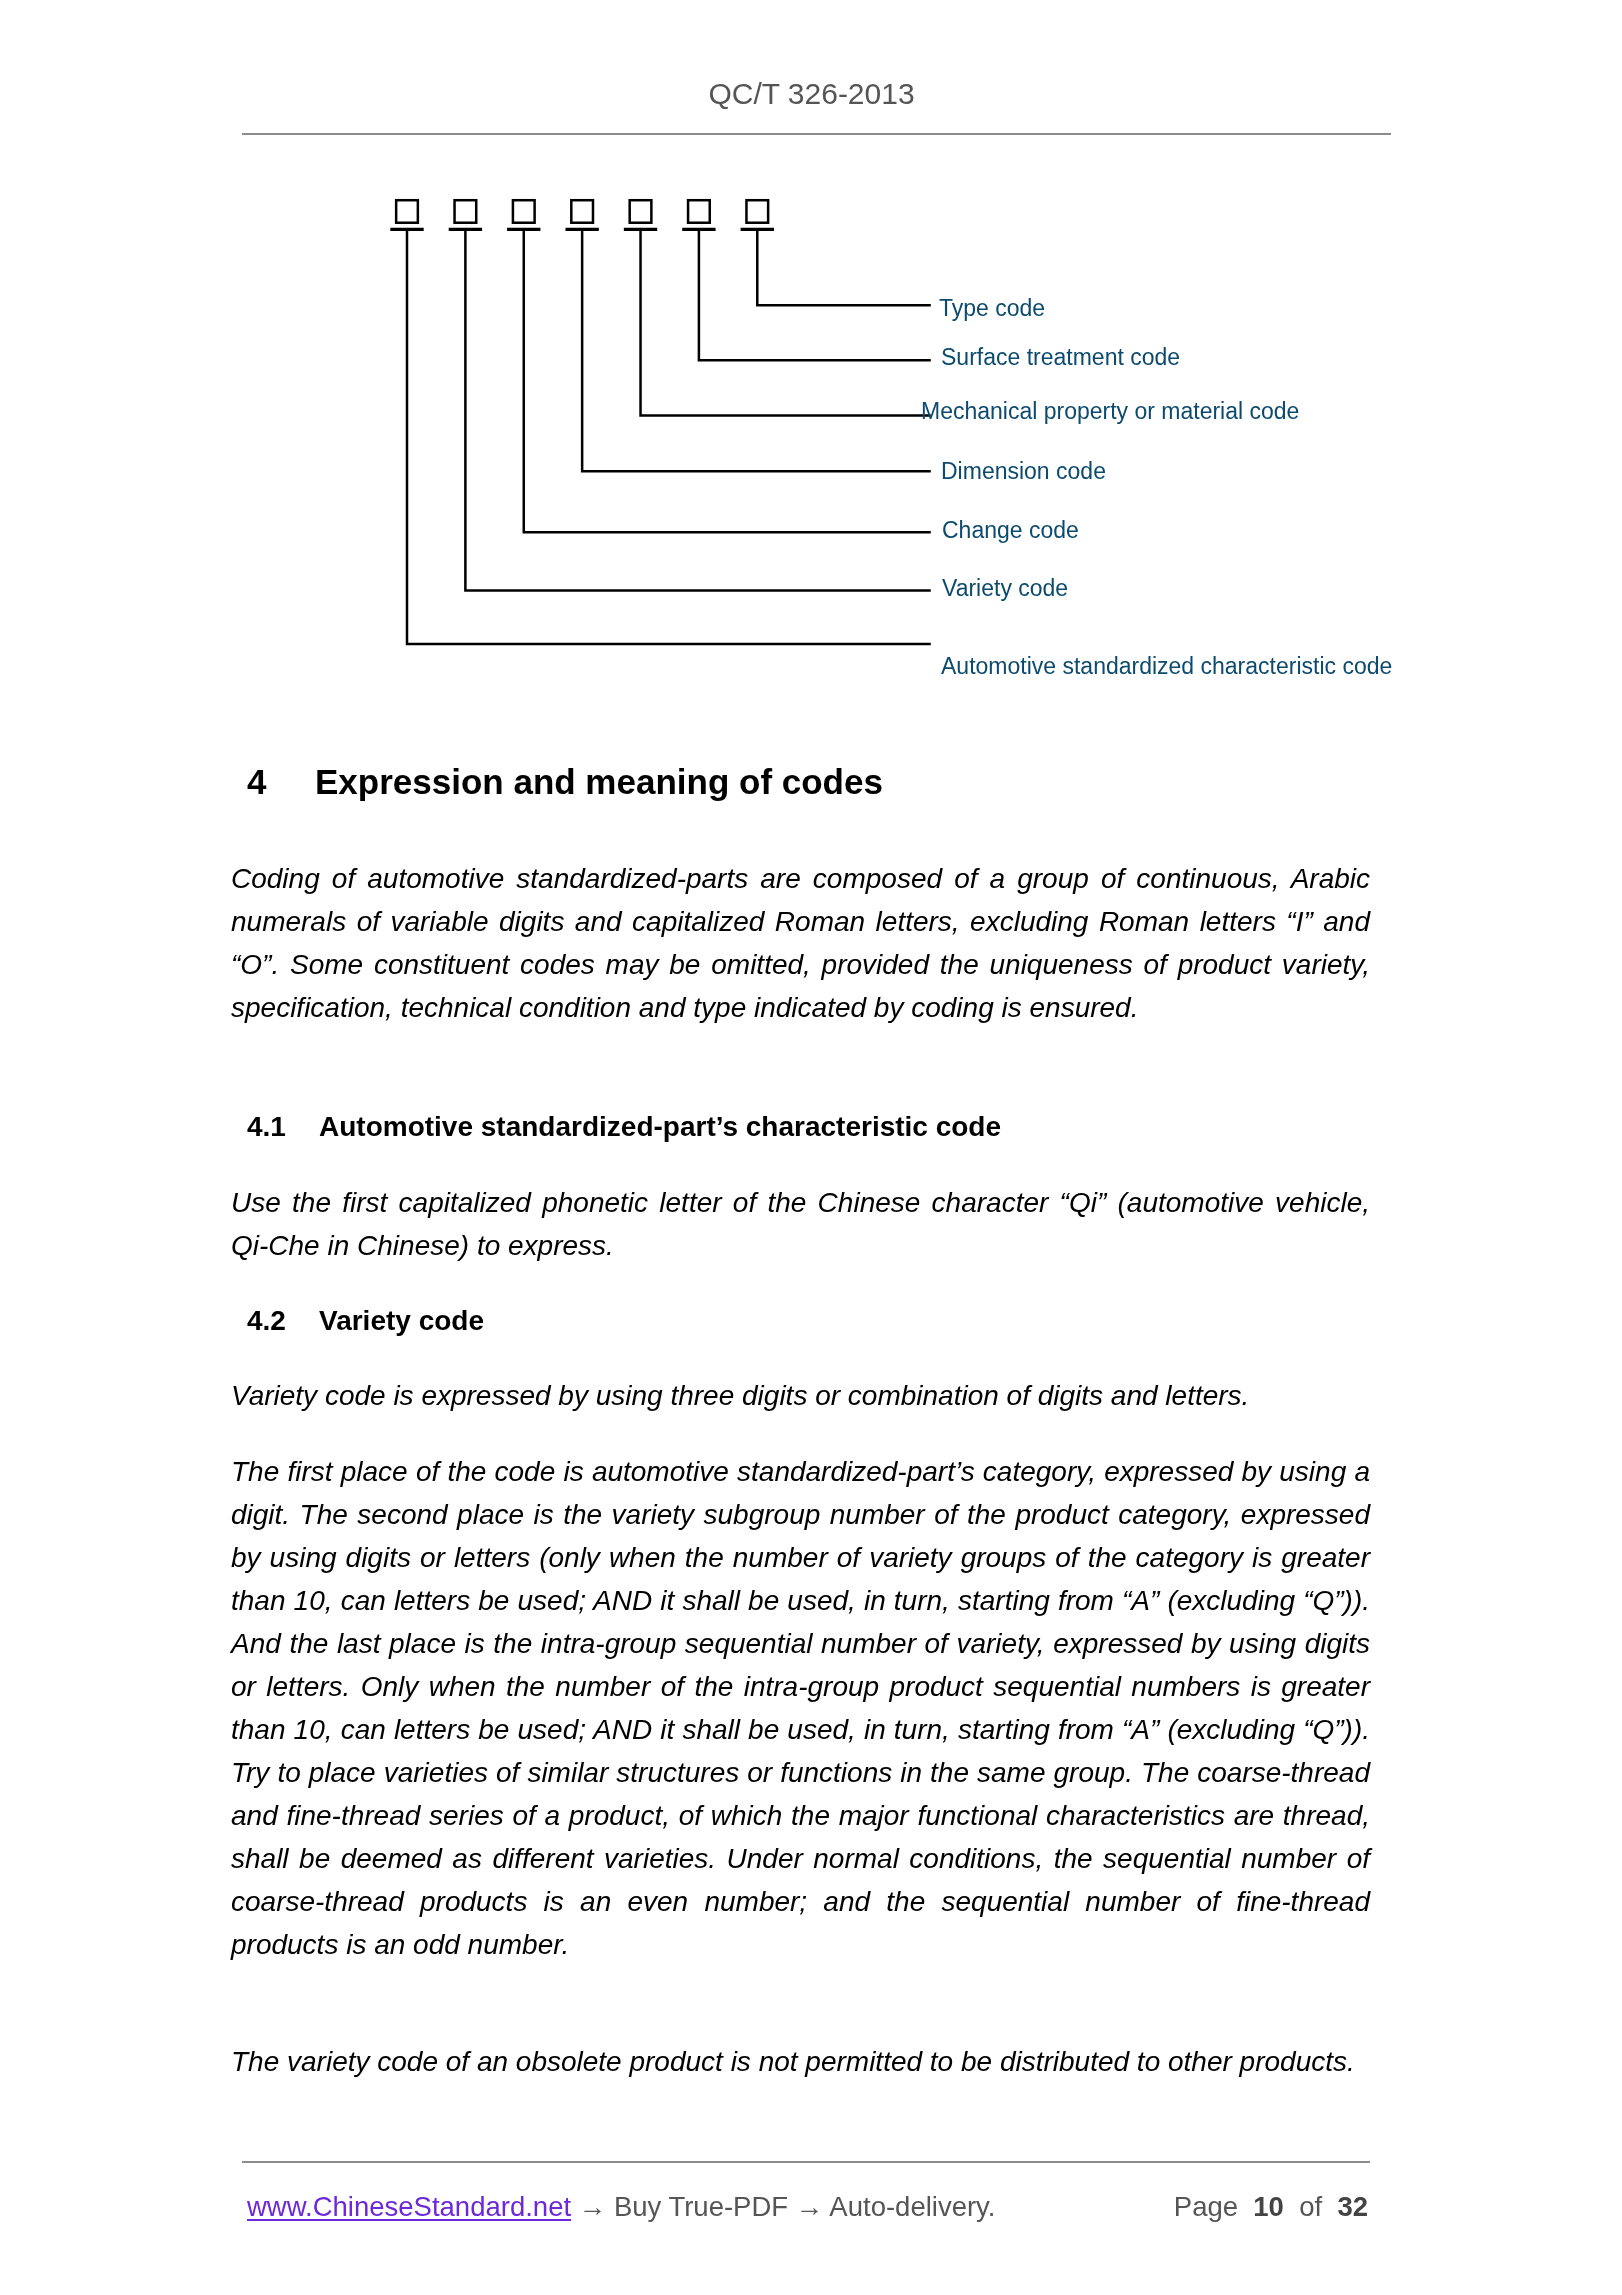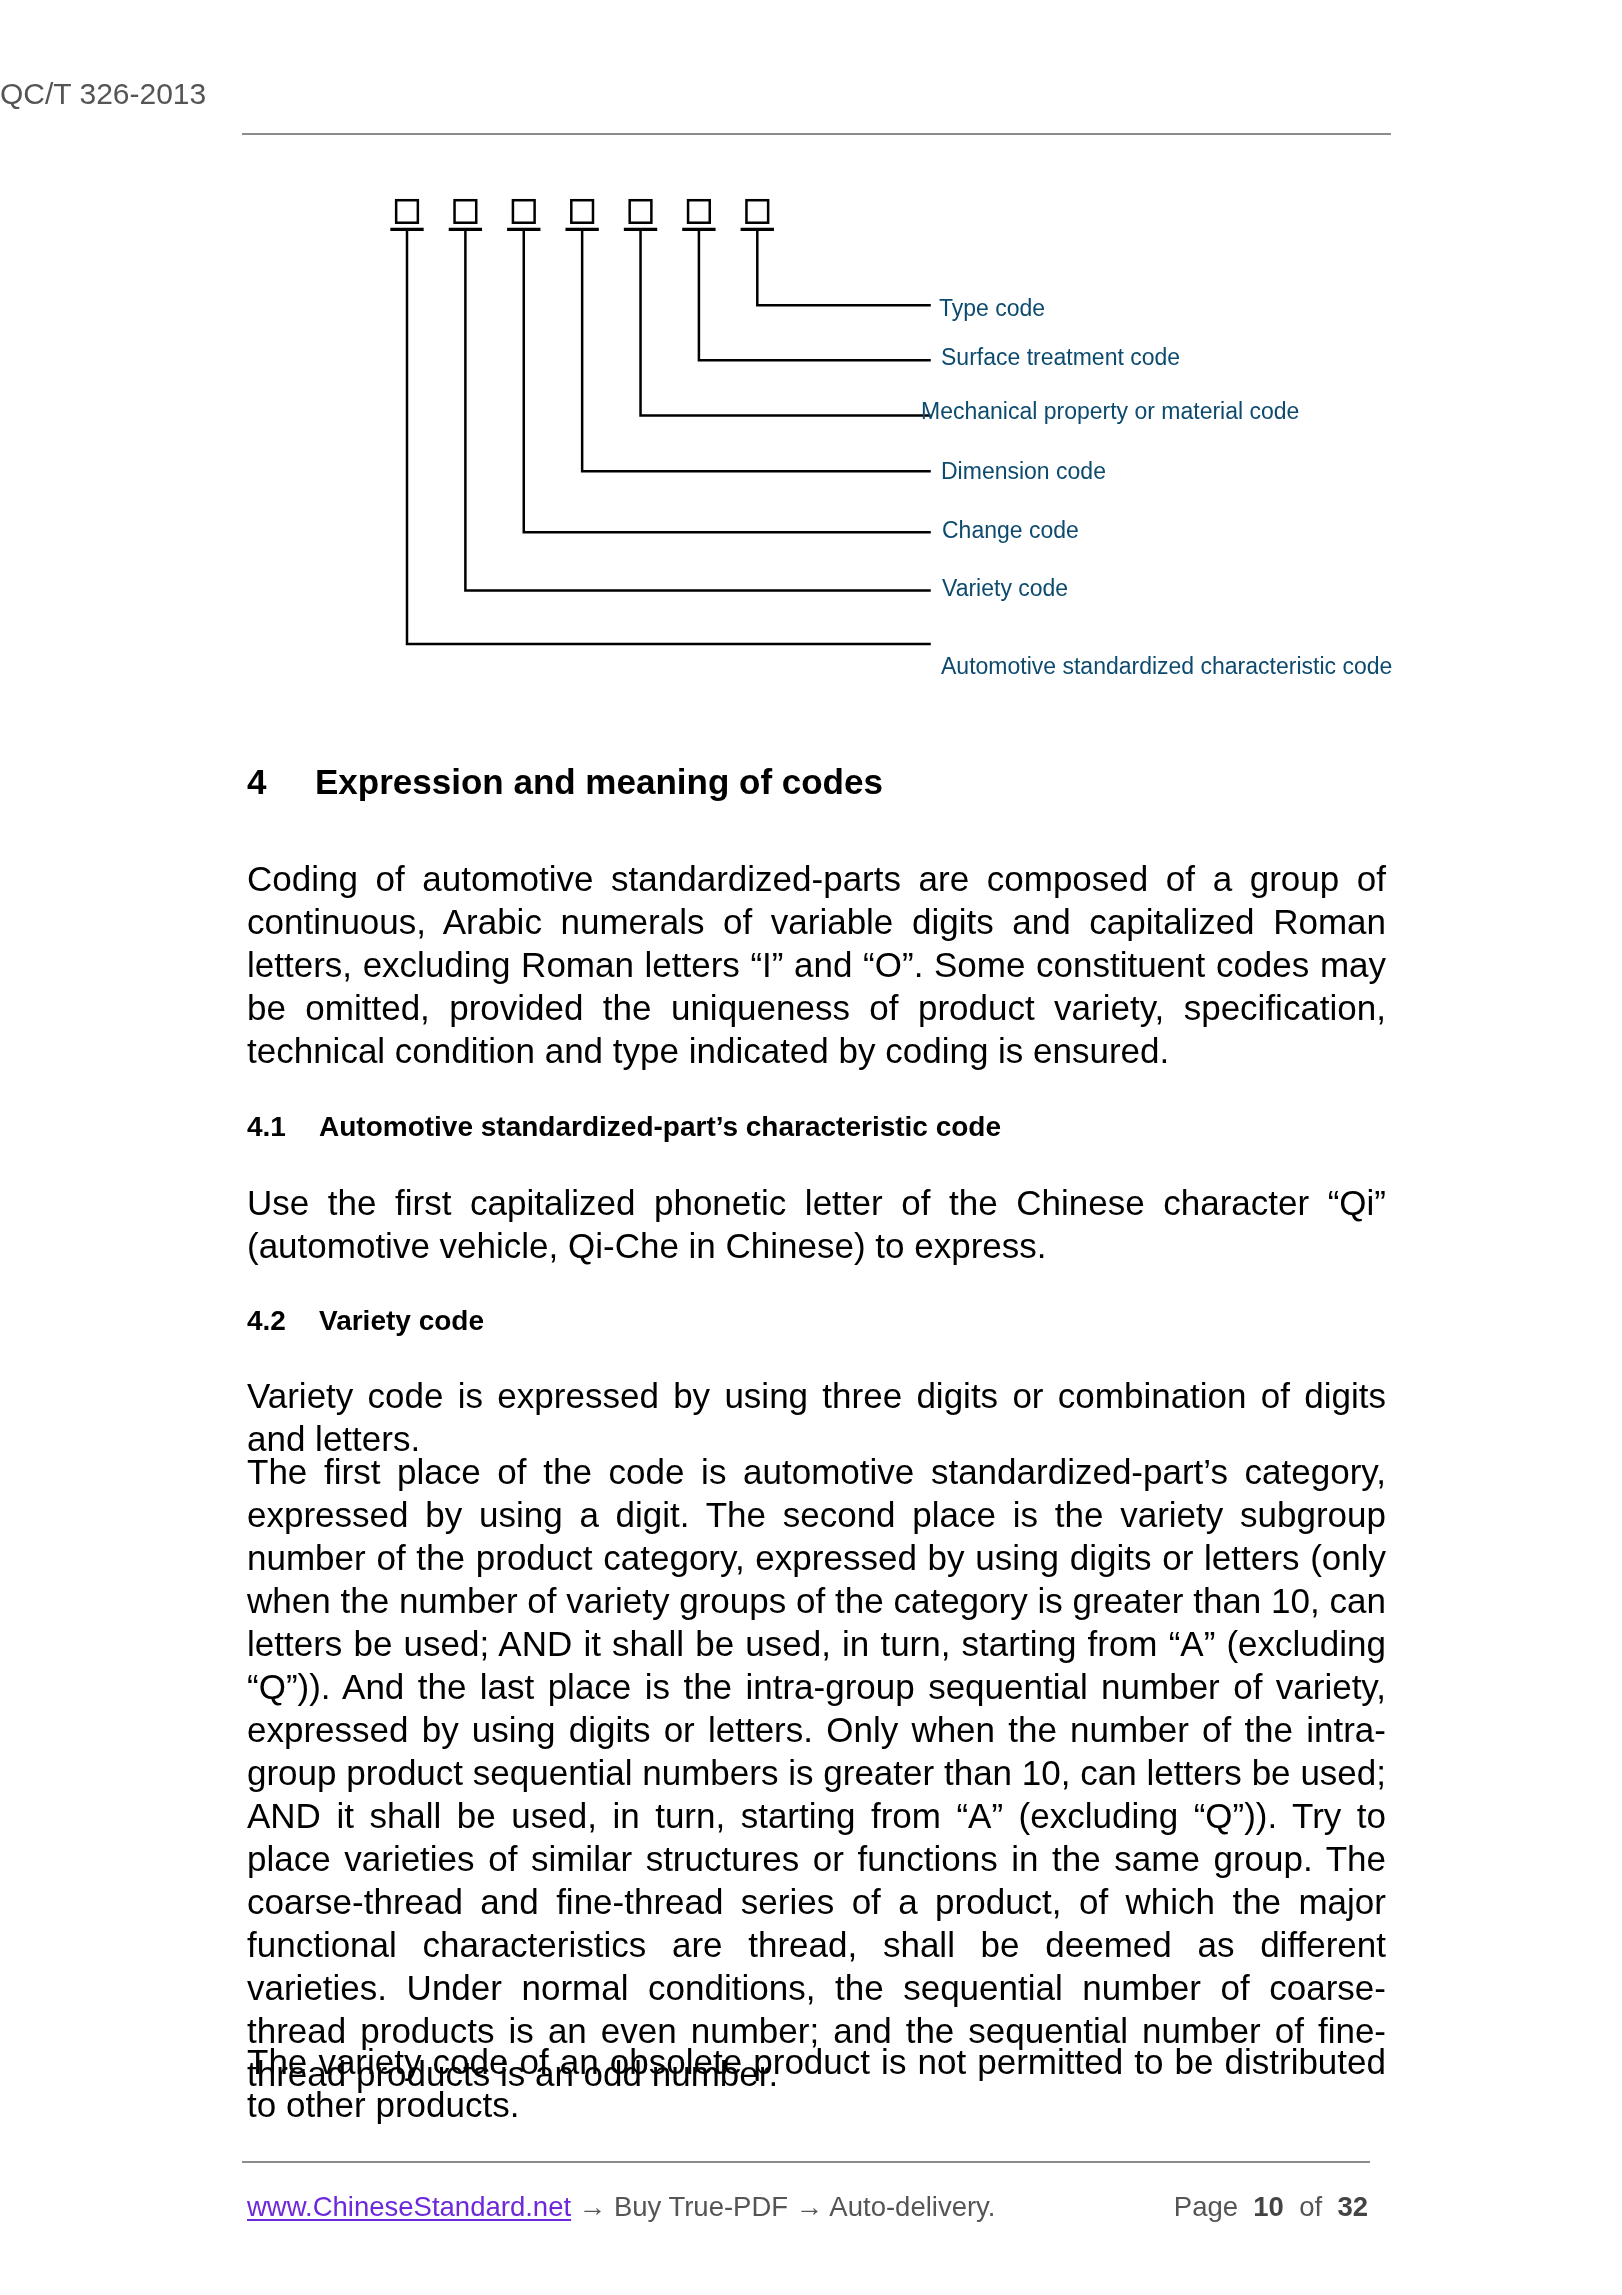--- a/index.html
+++ b/index.html
@@ -1,27 +1,27 @@
 <!DOCTYPE html>
 <html style="font-size:13.3px"><head>
 <meta charset="utf-8">
 <style>
   html, body { margin:0; padding:0; background:#ffffff; }
   body { width:1623px; height:2295px; position:relative; overflow:hidden;
          font-family:"Liberation Sans", sans-serif; color:#000; }
   .abs { position:absolute; }
-  .hdr-title { left:0; width:1623px; top:75px; text-align:left; font-size:30px; color:#555555; line-height:37px; }
+  .hdr-title { left:0; width:1623px; top:75px; text-align:center; font-size:30px; color:#555555; line-height:37px; }
   .rule { background:#8c8c8c; height:1.7px; }
   .diagram { left:0; top:0; width:1623px; height:684px; }
   .dlabel { font-size:23px; line-height:28px; color:#0c4a6e; white-space:nowrap; }
   .h1 { left:247px; top:754px; font-size:35px; font-weight:bold; line-height:55px; white-space:nowrap; }
   .h1 .num { display:inline-block; width:68px; }
   .h2 { left:247px; font-size:28px; font-weight:bold; line-height:37px; white-space:nowrap; }
   .h2 .num { display:inline-block; width:72px; }
-  .para { left:247px; width:1139px; font-size:35px; line-height:43px; text-align:justify; }
+  .para { left:231px; width:1139px; font-size:28px; line-height:43px; text-align:justify;font-style:italic; }
   .footer { left:247px; width:1121px; top:2188px; font-size:27.5px; line-height:37px; color:#555555; white-space:nowrap; }
   .footer a { color:#6d28d9; text-decoration:underline; text-underline-offset:3.3px; }
   .footer .page { position:absolute; right:0; top:0; }
   .footer .page b { color:#444;margin-top:27px; }
 </style>
 </head>
 <body>
 
 <div class="abs hdr-title">QC/T 326-2013</div>
 <div class="abs rule" style="left:242px; top:133px; width:1149px;"></div>

